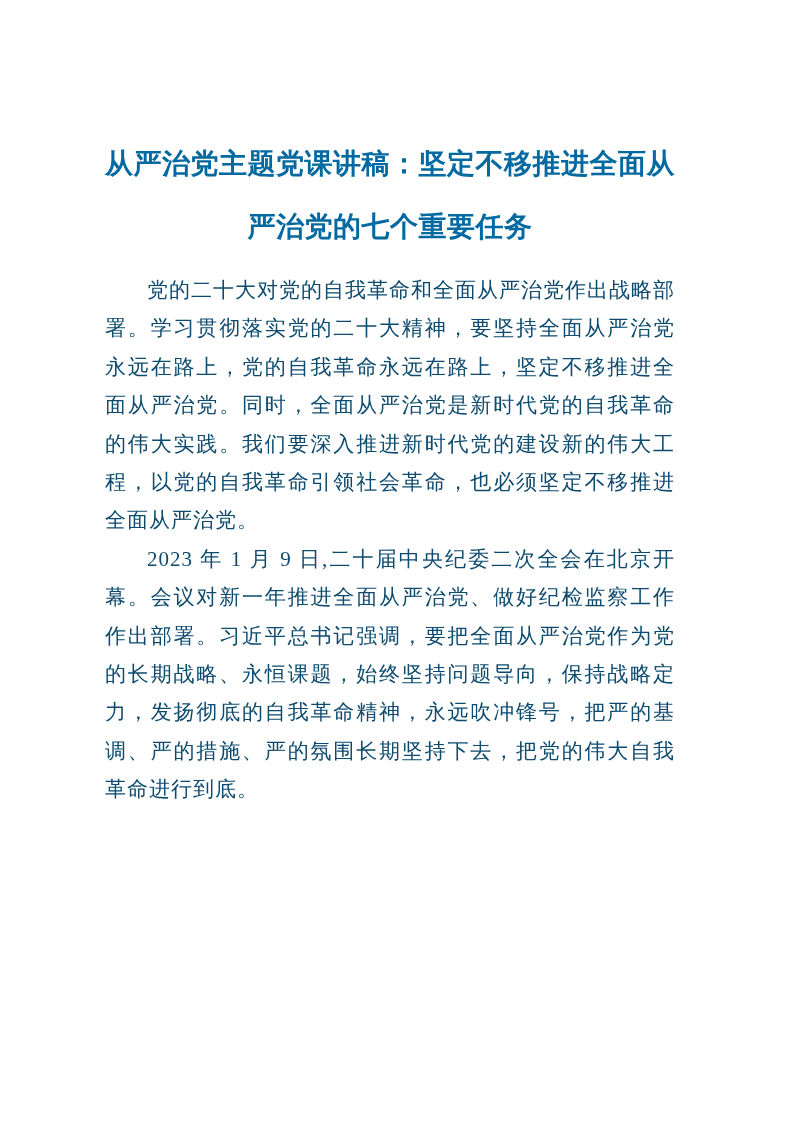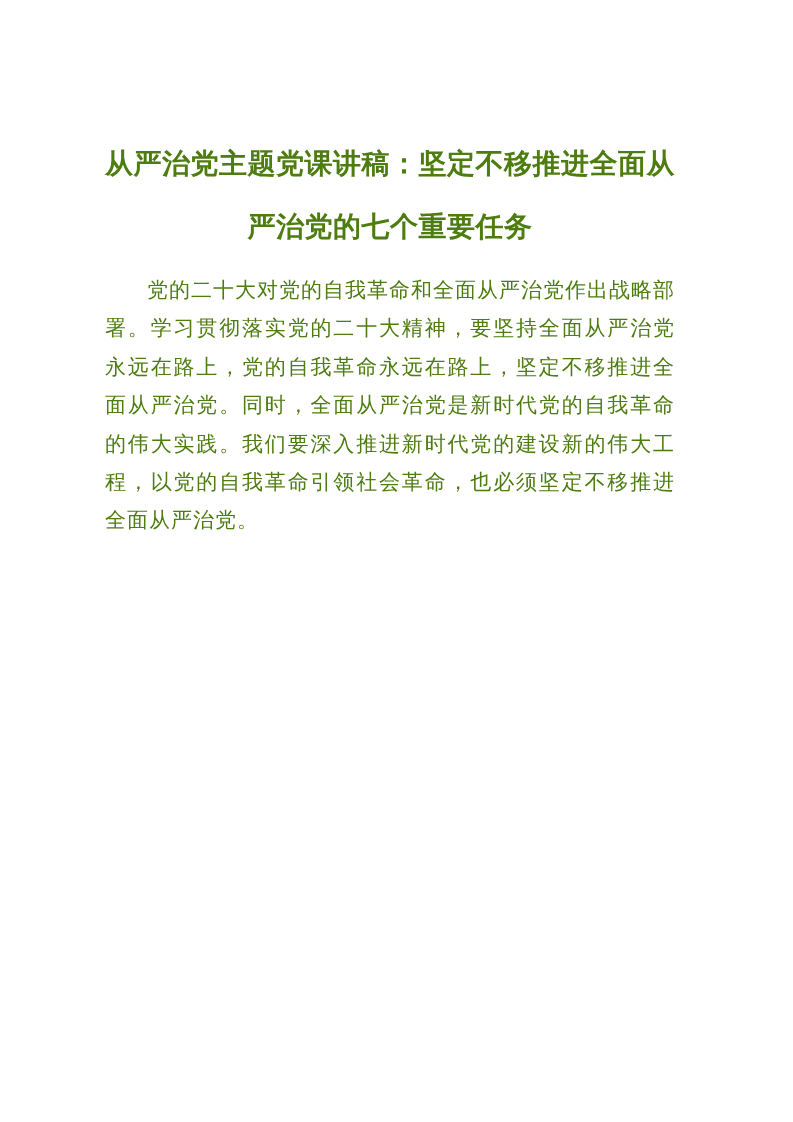--- a/index.html
+++ b/index.html
@@ -19,36 +19,37 @@
     margin-left: 105px;
     margin-right: 118px; 
   }
   .doc-title {
     font-family: "Liberation Sans", sans-serif;
     font-weight: 700;
     font-size: 28px;
     line-height: 63px;
     letter-spacing: 0.5px;
     text-align: center;
-    color: #4d7c0f;
+    color: #0369a1;
     margin: 132px 0 13px 0;
   }
   .body-para {
     font-family: "Liberation Serif", serif;
     font-size: 21px;
     line-height: 38.4px;
     letter-spacing: 1px;
-    color: #4d7c0f;
+    color: #0c4a6e;
     text-align: justify;
     text-justify: inter-ideograph;
     text-indent: 2em;
     margin: 0;
   }
 </style>
 </head>
 <body>
 
 <div class="page">
   <div class="content">
     <h1 class="doc-title">从严治党主题党课讲稿：坚定不移推进全面从严治党的七个重要任务</h1>
     <p class="body-para">党的二十大对党的自我革命和全面从严治党作出战略部署。学习贯彻落实党的二十大精神，要坚持全面从严治党永远在路上，党的自我革命永远在路上，坚定不移推进全面从严治党。同时，全面从严治党是新时代党的自我革命的伟大实践。我们要深入推进新时代党的建设新的伟大工程，以党的自我革命引领社会革命，也必须坚定不移推进全面从严治党。</p>
+    <p class="body-para">2023 年 1 月 9 日,二十届中央纪委二次全会在北京开幕。会议对新一年推进全面从严治党、做好纪检监察工作作出部署。习近平总书记强调，要把全面从严治党作为党的长期战略、永恒课题，始终坚持问题导向，保持战略定力，发扬彻底的自我革命精神，永远吹冲锋号，把严的基调、严的措施、严的氛围长期坚持下去，把党的伟大自我革命进行到底。</p>
   </div>
 </div>
 
 </body></html>

